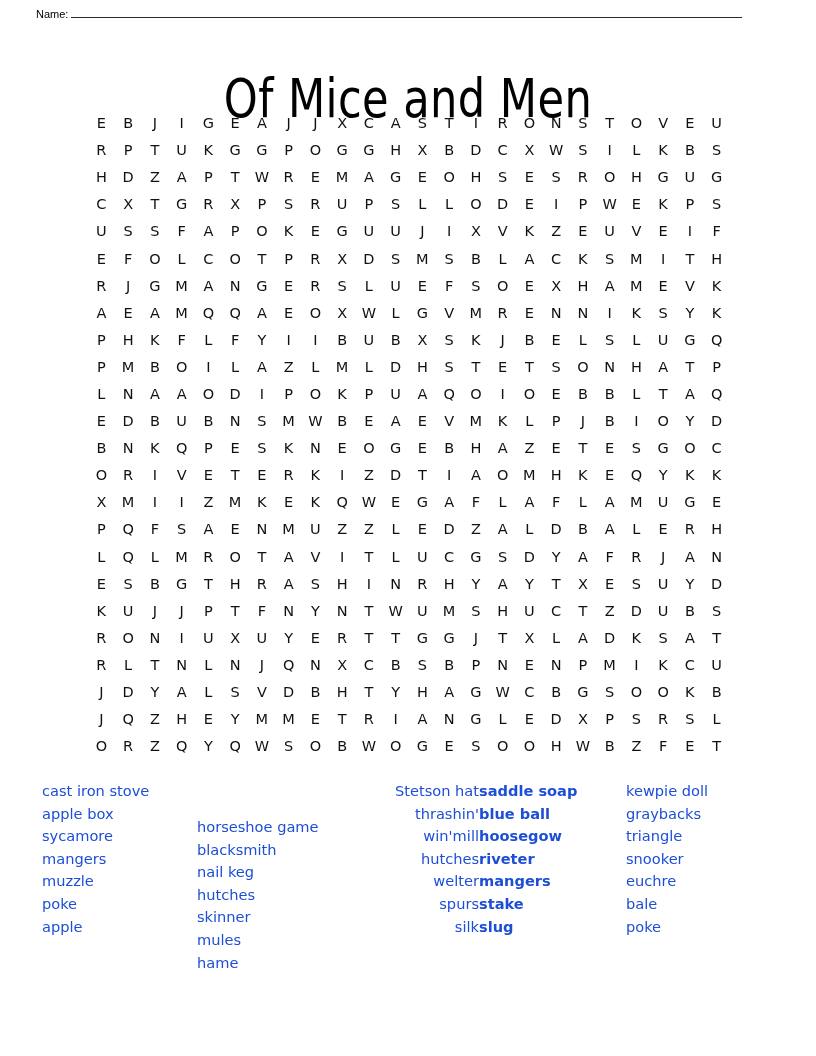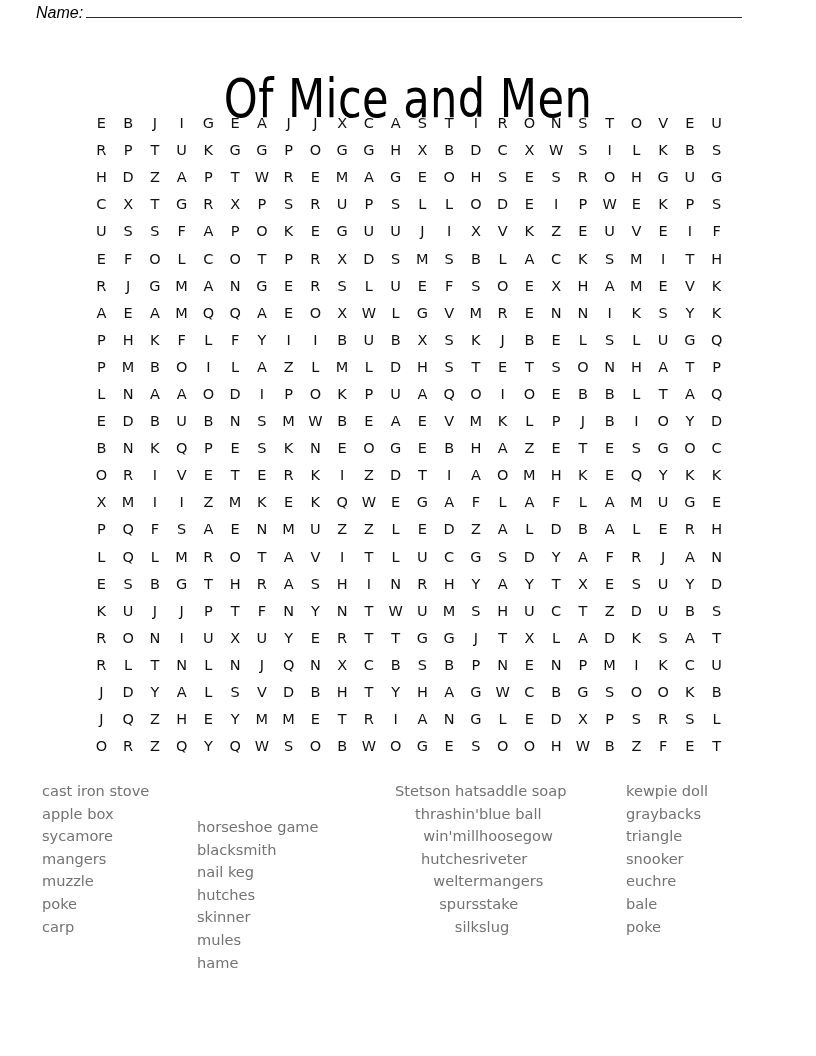--- a/index.html
+++ b/index.html
@@ -21,25 +21,24 @@
   .name-row {
     position: absolute;
     left: 36px;
     top: 2px;
     width: 706px;
     display: flex;
     align-items: baseline;
   }
   .name-label {
     font-family: "Liberation Sans", sans-serif;
-    font-size: 16px;
+    font-size: 11px;
     line-height: 18px;
     white-space: nowrap;
     padding-right: 3px;
-    font-style: italic;
   }
   .name-blank {
     flex: 1 1 auto;
     border-bottom: 1.4px solid #2b2b2b;
     height: 15px;
   }
 
   
   .puzzle-title {
     position: absolute;
@@ -87,29 +86,29 @@
     display: flex;
     align-items: flex-start;
   }
   .word-col {
     display: flex;
     flex-direction: column;
   }
   .word-col.c1 { width: 155px; }
   .word-col.c2 { width: 140px; margin-top: 36px; }
   .word-col.c3 { width: 142px; align-items: flex-end; }
-  .word-col.c4 { width: 147px; }
+  .word-col.c4 { width: 147px; font-weight: bold; }
   .word-col.c5 { width: 150px; }
 
   .word-item {
     font-family: "DejaVu Sans", sans-serif;
     font-size: 14.6px;
     line-height: 22.6px;
     white-space: nowrap;
-    color: #737373;
+    color: #1d4ed8;
   }
 </style>
 </head>
 <body>
 
 <div class="name-row">
   <span class="name-label">Name:</span>
   <span class="name-blank"></span>
 </div>
 
@@ -743,21 +742,21 @@
   </div>
 
 <div class="wordlist" id="word-list">
     <div class="word-col c1">
       <div class="word-item">cast iron stove</div>
       <div class="word-item">apple box</div>
       <div class="word-item">sycamore</div>
       <div class="word-item">mangers</div>
       <div class="word-item">muzzle</div>
       <div class="word-item">poke</div>
-      <div class="word-item">carp</div>
+      <div class="word-item">apple</div>
     </div>
     <div class="word-col c2">
       <div class="word-item">horseshoe game</div>
       <div class="word-item">blacksmith</div>
       <div class="word-item">nail keg</div>
       <div class="word-item">hutches</div>
       <div class="word-item">skinner</div>
       <div class="word-item">mules</div>
       <div class="word-item">hame</div>
     </div>

